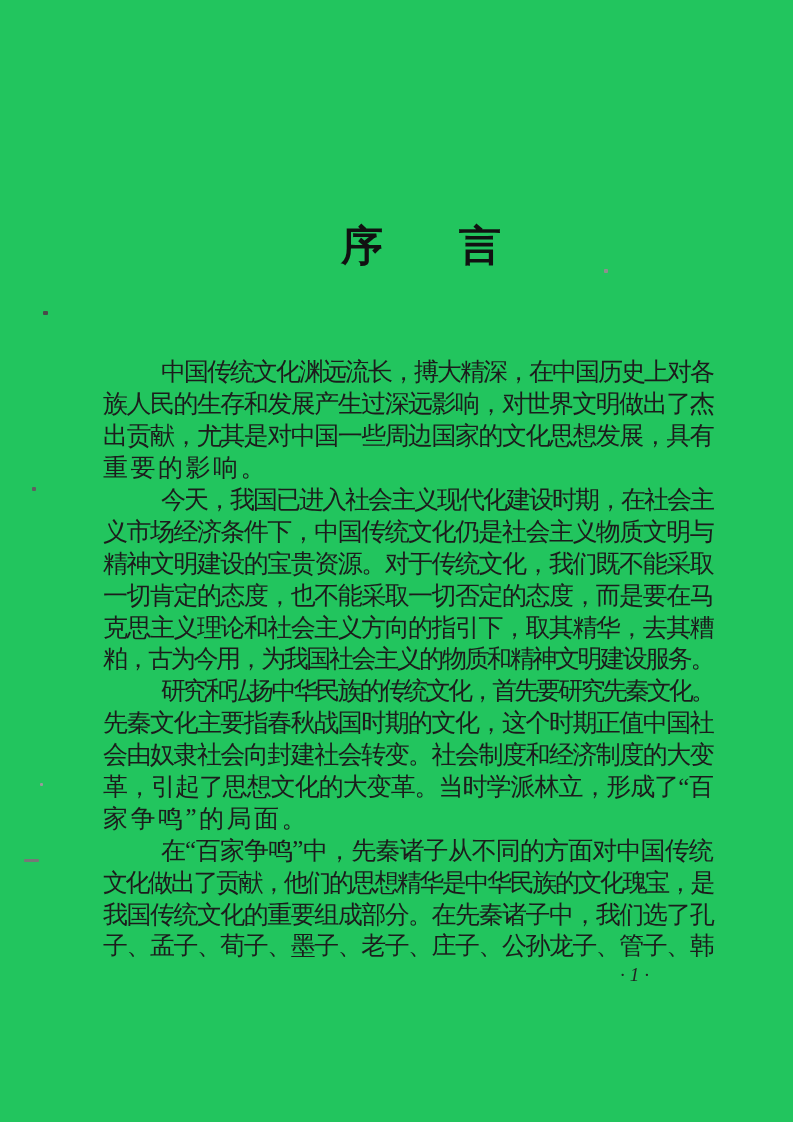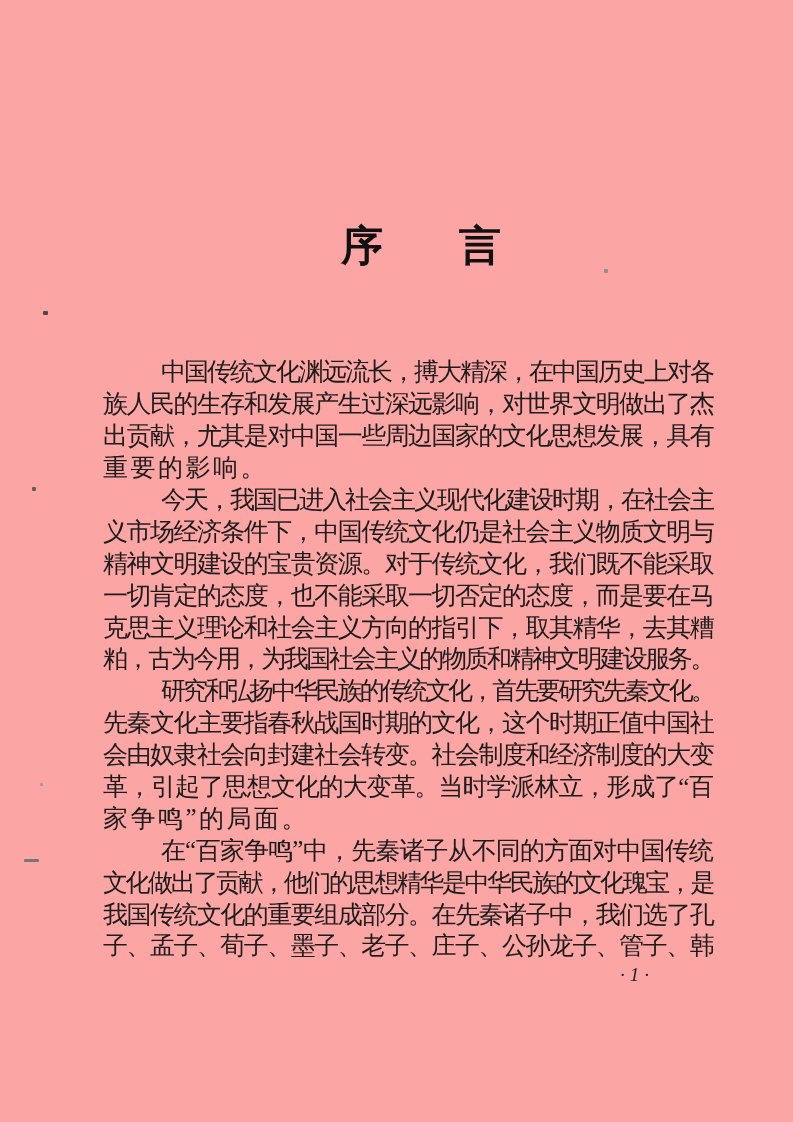--- a/index.html
+++ b/index.html
@@ -4,21 +4,21 @@
 <style>
   html, body {
     margin: 0;
     padding: 0;
     background: #ffffff;
   }
   .page {
     position: relative;
     width: 793px;
     height: 1122px;
-    background: #fca5a5;
+    background: #22c55e;
     overflow: hidden;
     font-family: "Liberation Serif", "DejaVu Serif", serif;
     color: #1c1c1c;
   }
   .title {
     position: absolute;
     left: 341px;
     top: 218px;
     margin: 0;
     font-size: 42px;

